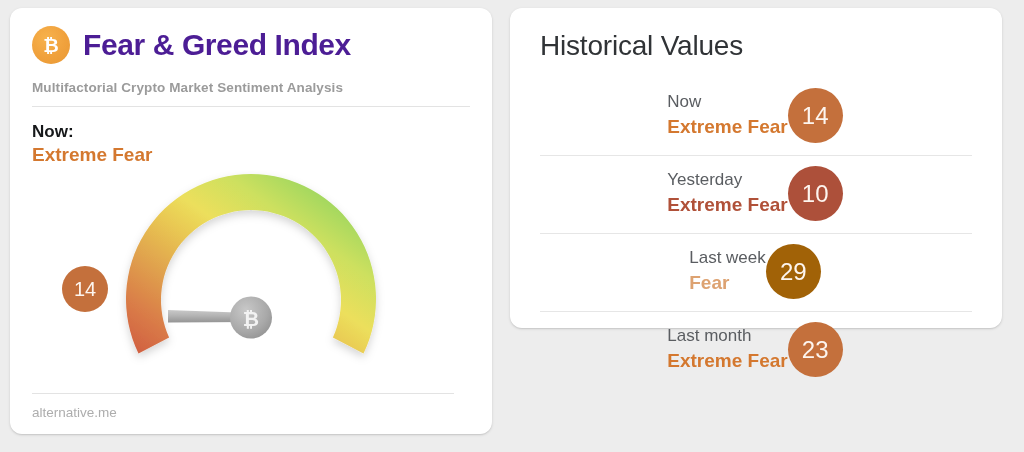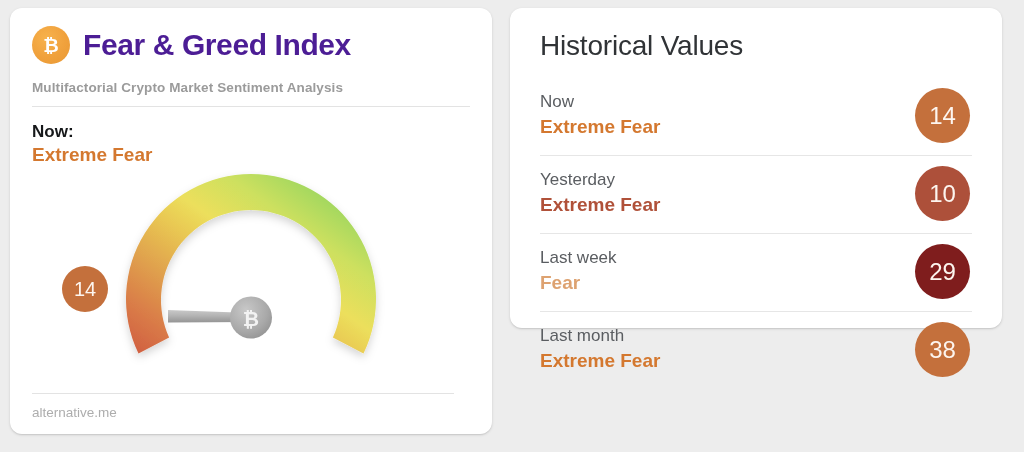--- a/index.html
+++ b/index.html
@@ -151,21 +151,21 @@
     letter-spacing: -0.2px;
     line-height: 1;
     margin-bottom: 10px;
   }
   .hist-list {
     margin-top: 18px;
   }
   .hist-row {
     display: flex;
     align-items: center;
-    justify-content: space-between;
+    justify-content: center;
     padding: 10px 0 12px 0;
     border-bottom: 1px solid #e6e6e6;
     min-height: 58px;
     box-sizing: border-box;
   }
   .hist-row:last-child {
     border-bottom: none;
   }
   .hist-texts {
     display: flex;
@@ -299,31 +299,31 @@
         <div class="hist-badge" style="background: rgb(173, 80, 58);">
           <span>10</span>
         </div>
       </div>
 
       <div class="hist-row">
         <div class="hist-texts">
           <span class="hist-period">Last week</span>
           <span class="hist-class" style="color: rgb(221, 162, 113);">Fear</span>
         </div>
-        <div class="hist-badge" style="background: #7f1d1d;">
+        <div class="hist-badge" style="background: #a16207;">
           <span>29</span>
         </div>
       </div>
 
       <div class="hist-row">
         <div class="hist-texts">
           <span class="hist-period">Last month</span>
           <span class="hist-class" style="color: rgb(212, 120, 47);">Extreme Fear</span>
         </div>
         <div class="hist-badge" style="background: rgb(196, 112, 60);">
-          <span>38</span>
+          <span>23</span>
         </div>
       </div>
 
     </div>
   </div>
 
 </div>
 
 </body></html>

